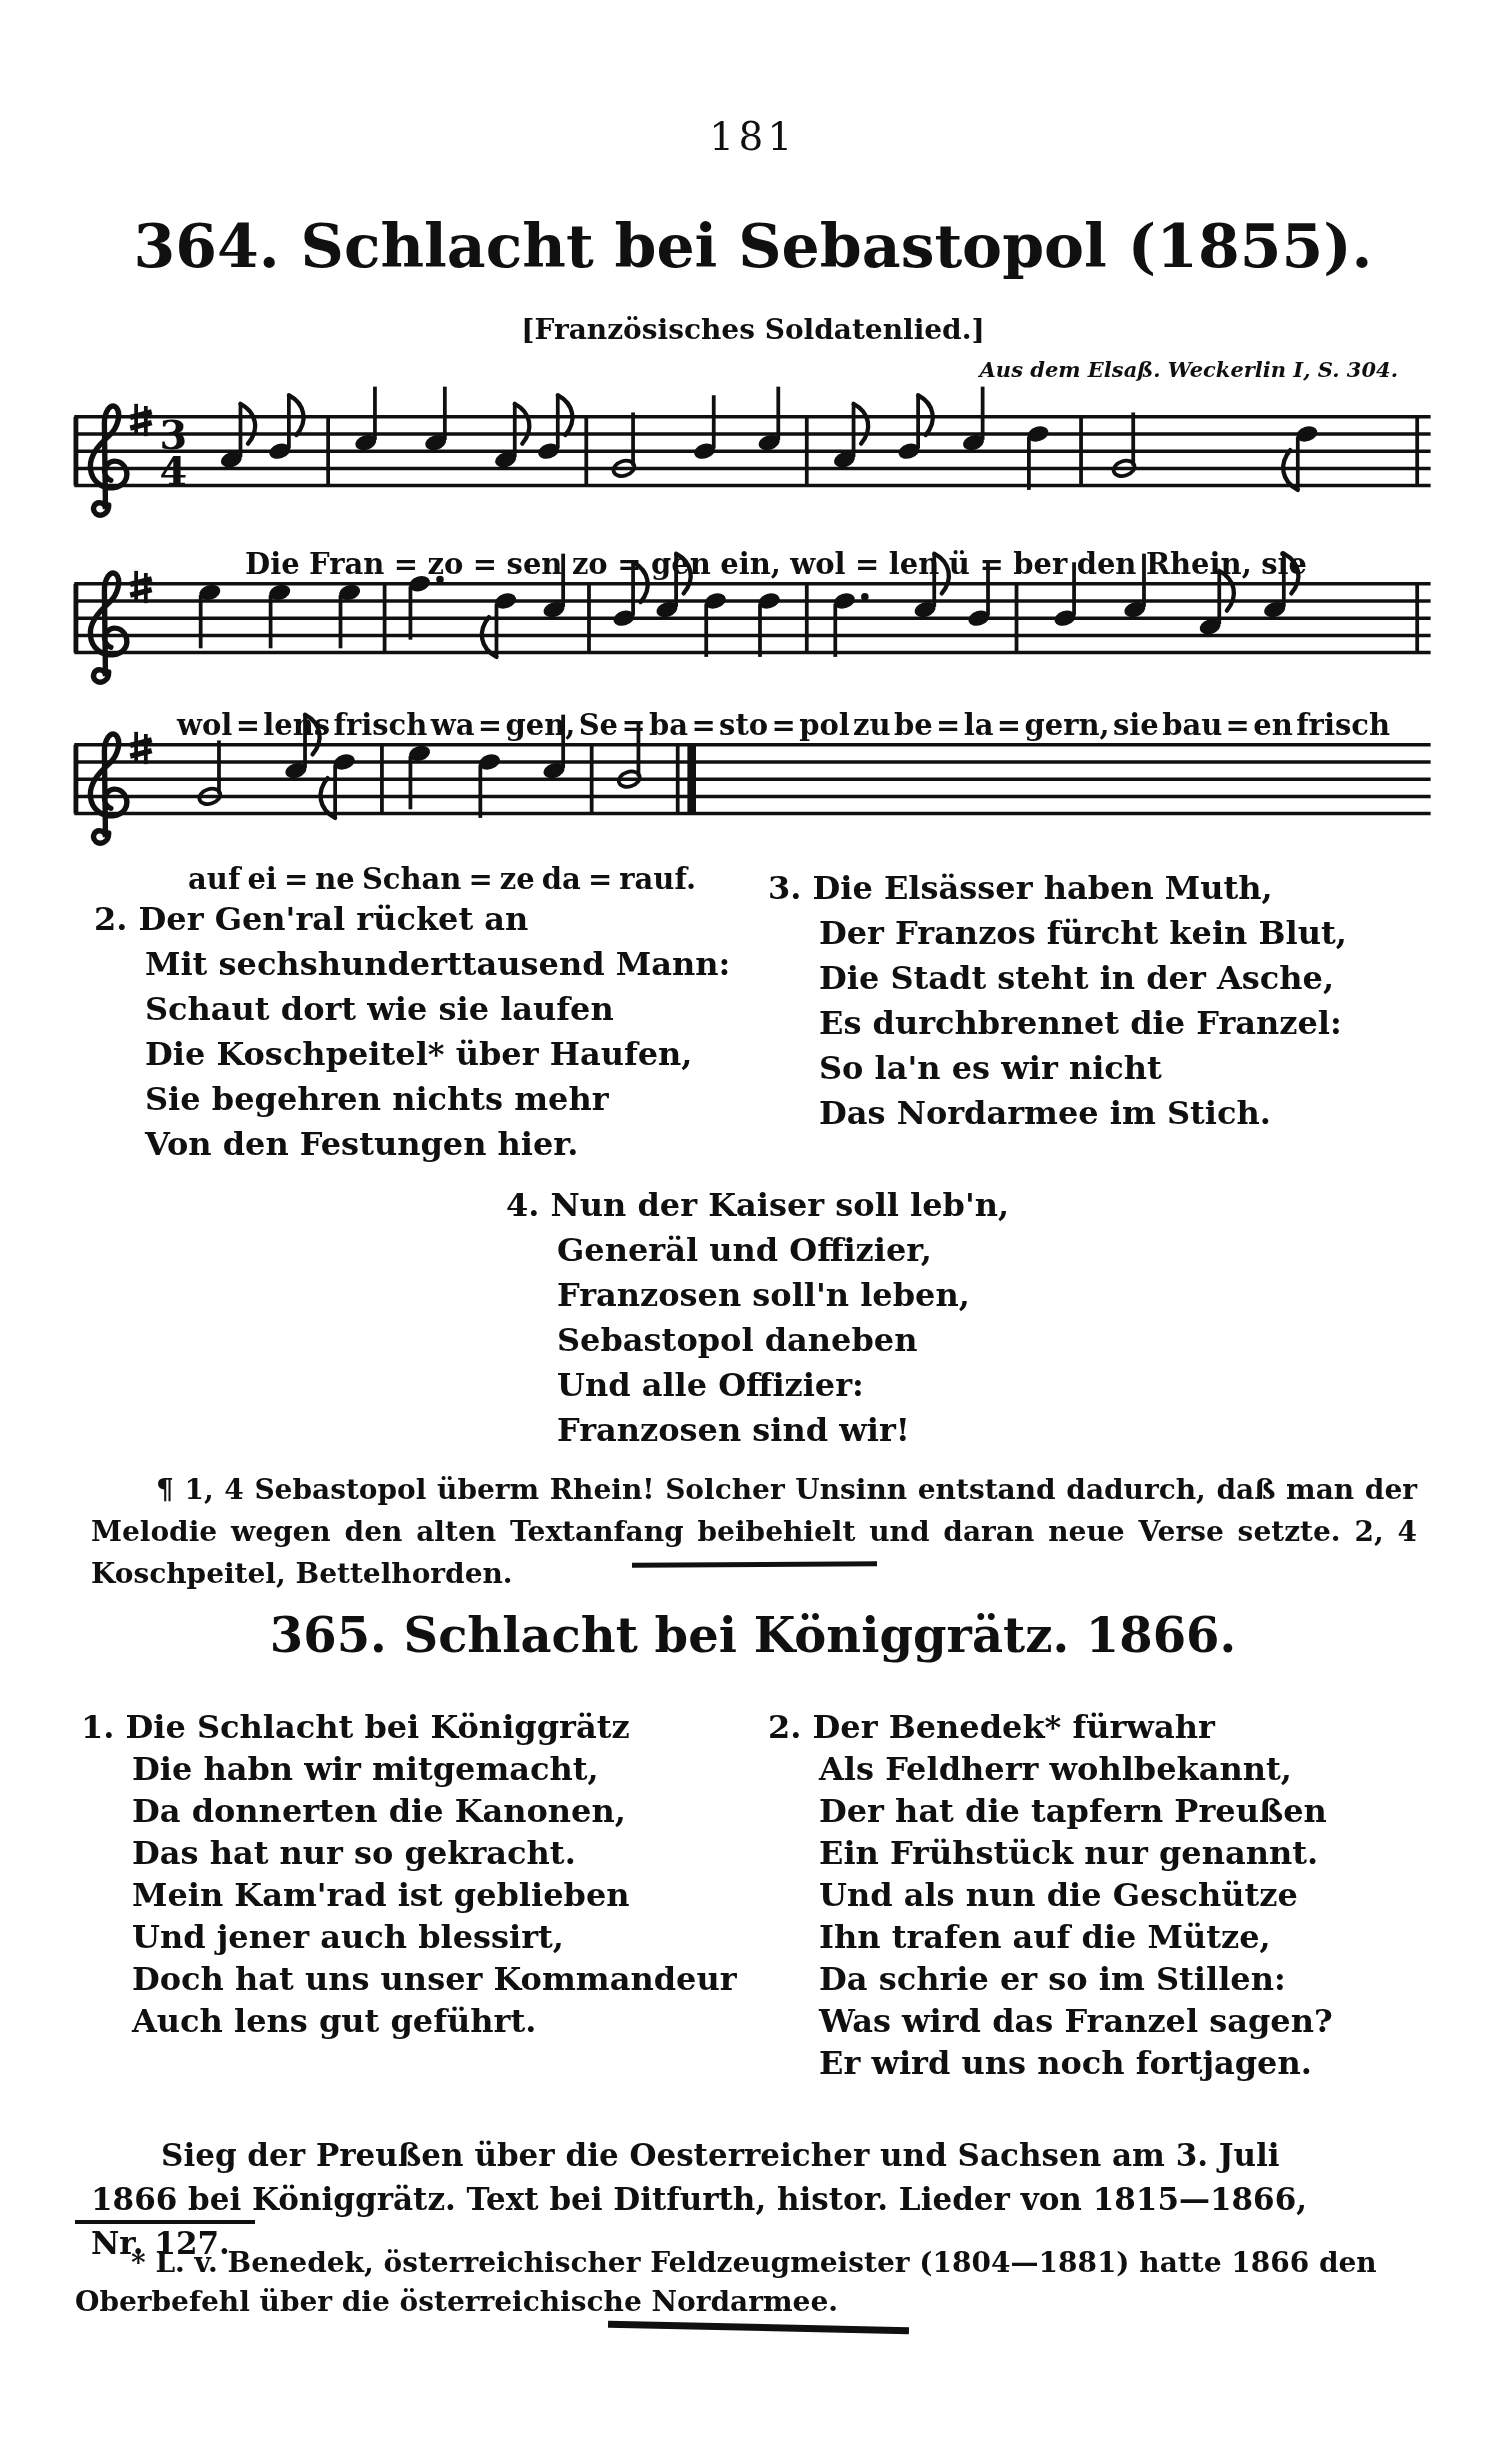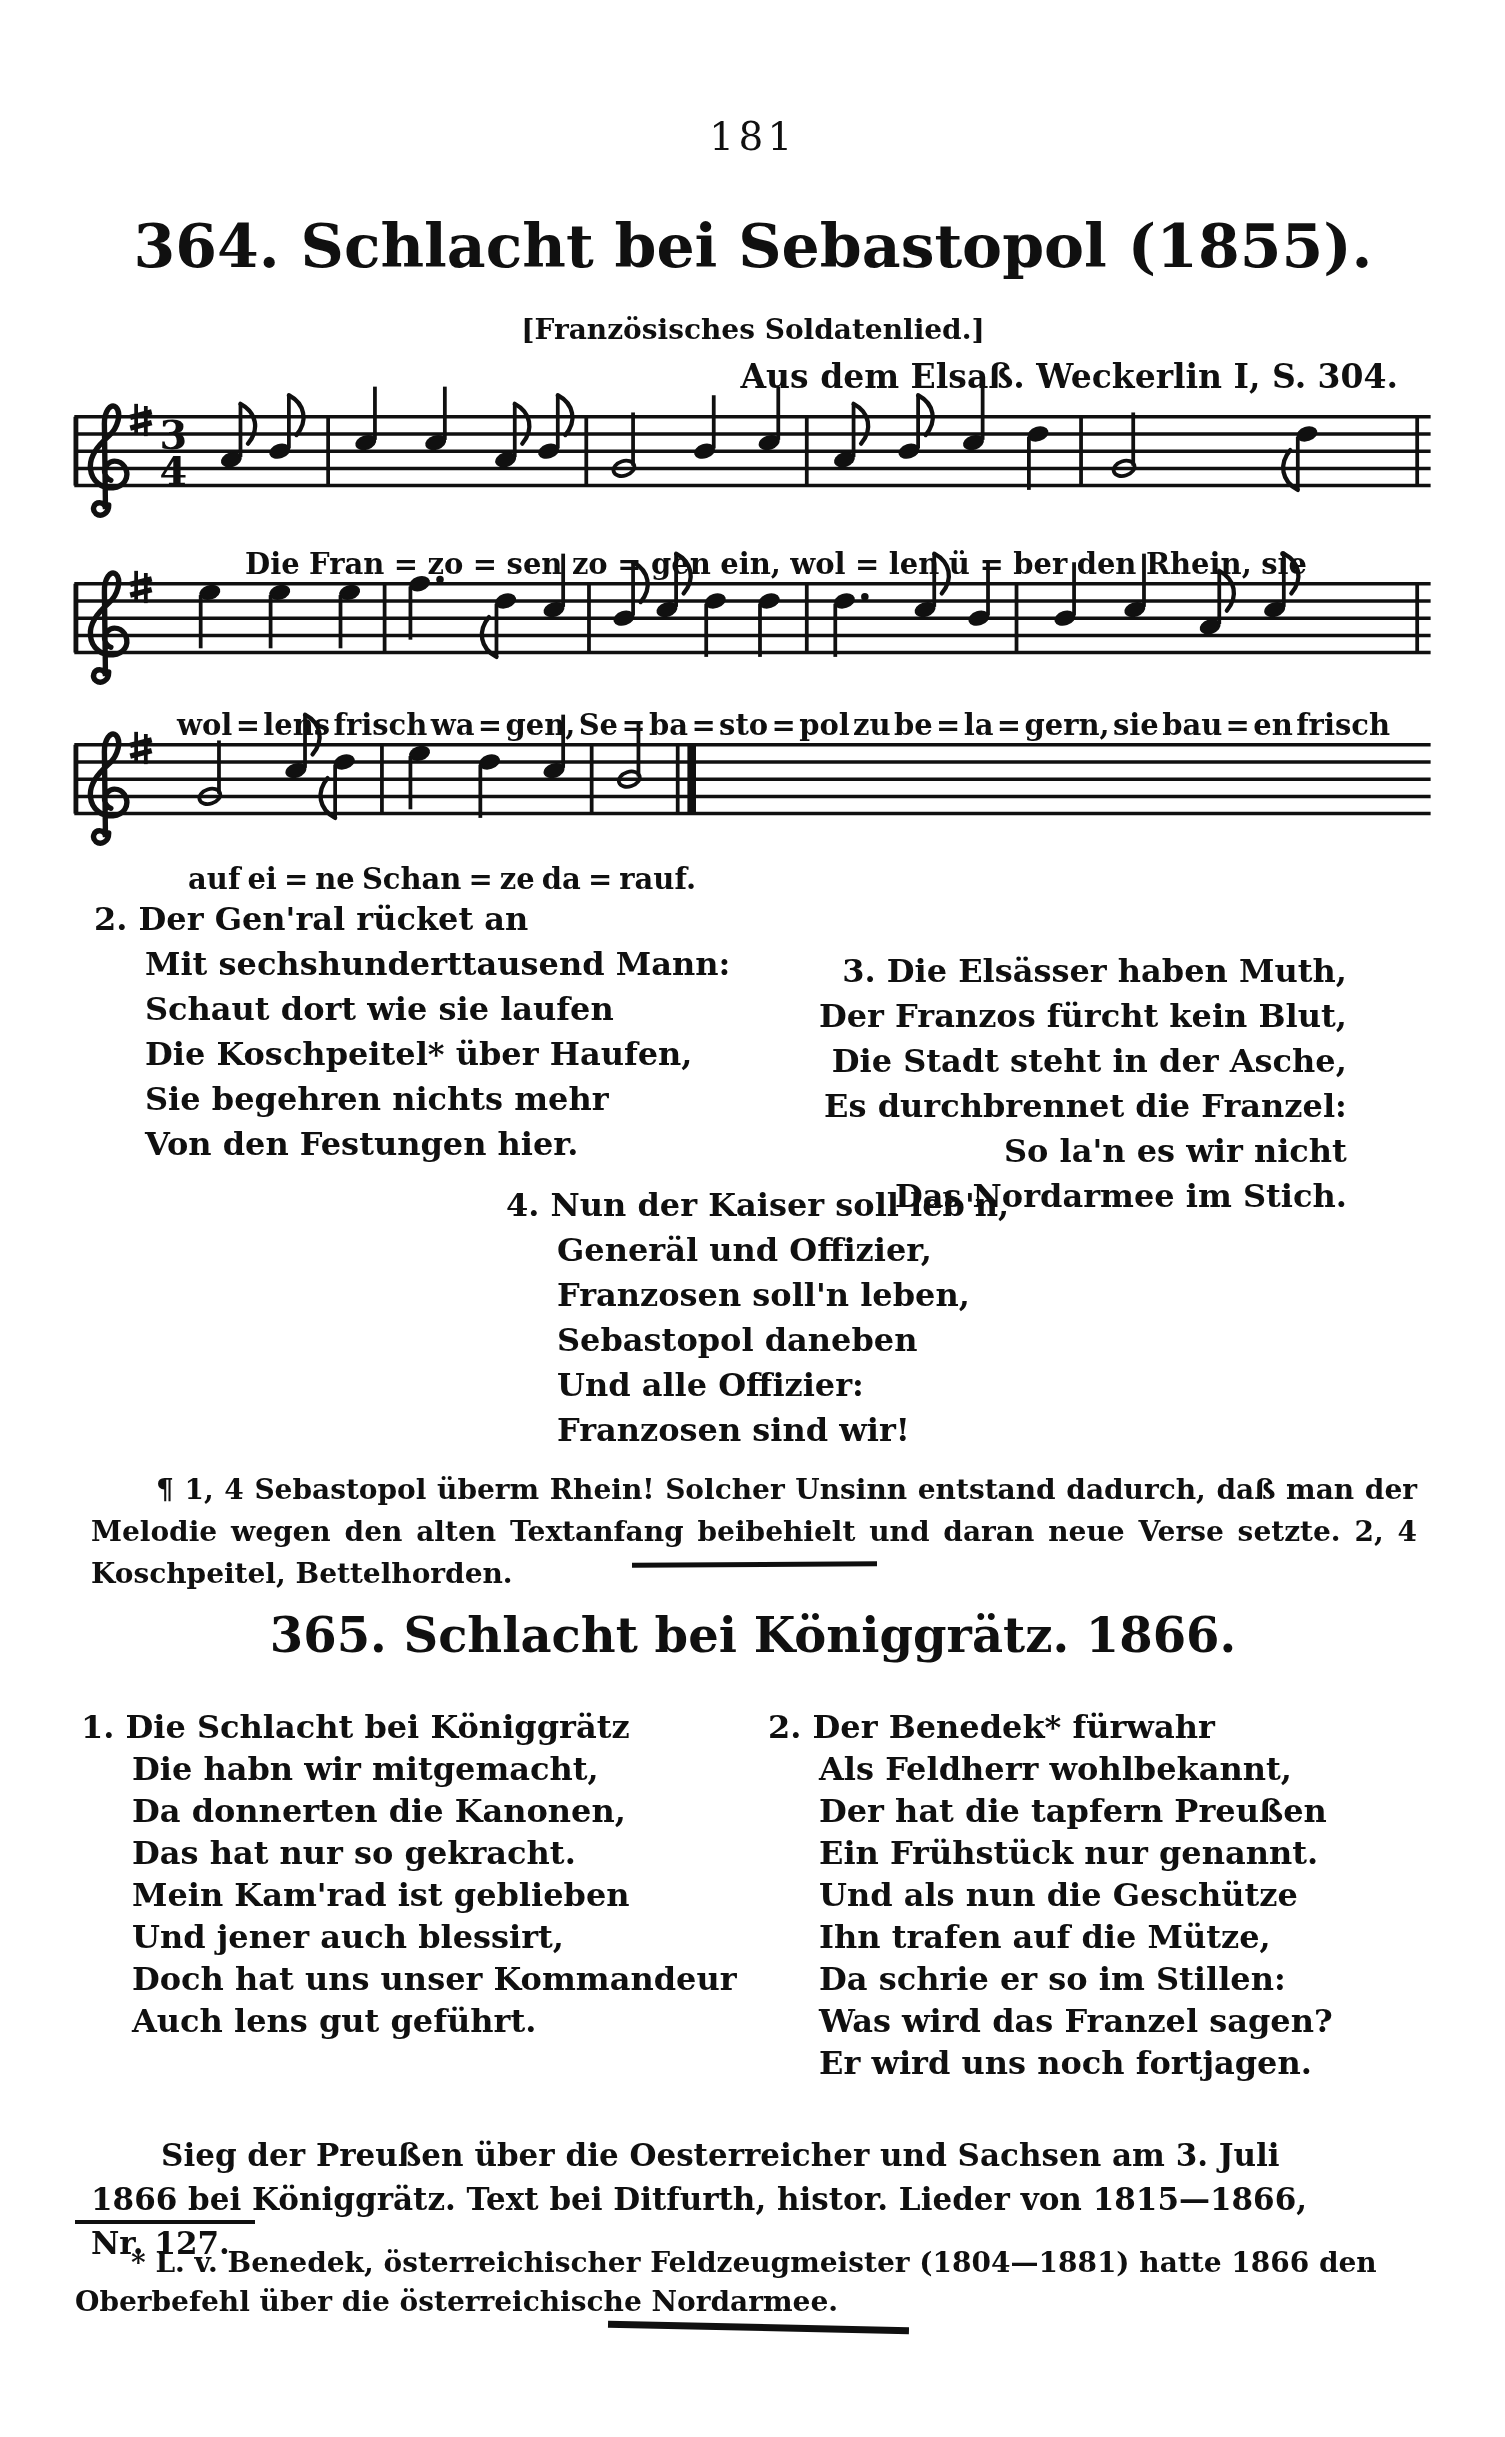--- a/index.html
+++ b/index.html
@@ -4,21 +4,21 @@
 <style>
   html,body{margin:0;padding:0;background:#ffffff;}
   body{width:1506px;height:2438px;position:relative;overflow:hidden;
        font-family:"DejaVu Serif",serif;color:#101010;}
   .abs{position:absolute;}
   .ctr{left:0;right:0;text-align:center;}
   .b{font-weight:700;}
   #pageno{top:114px;font-size:39px;letter-spacing:4.3px;}
   #title1{top:211px;font-size:60px;}
   #subtitle1{top:313px;font-size:28px;}
-  #attr1{top:357px;right:108px;font-size:33px;text-align:right;}
+  #attr1{top:357px;right:108px;font-size:21px;text-align:right;font-style:italic;}
   svg.sys{overflow:visible;}
   .lyrics{display:flex;justify-content:space-between;font-size:29px;font-weight:700;white-space:nowrap;margin-top:40px;}
   .lyrics span{display:inline-block;}
   .verse{font-size:32px;line-height:45px;white-space:nowrap;font-weight:700;}
   .verse .cont{padding-left:51px;}
   .verse365{line-height:42px;}
   #note364{top:1469px;left:91px;width:1326px;font-size:28px;line-height:42px;text-indent:65px;text-align:justify;}
   #div1{left:632px;top:1562px;width:245px;height:4.8px;background:#101010;transform:rotate(-0.4deg);}
   #title2{top:1607px;font-size:48px;}
   #footer365{top:2133px;left:91px;width:1269px;font-size:31px;line-height:44px;text-indent:70px;}
@@ -249,21 +249,21 @@
   </div>
 
 <div class="abs verse" style="left:94px;top:897px;">
     <div class="vl">2. Der Gen'ral rücket an</div>
     <div class="vl cont">Mit sechshunderttausend Mann:</div>
     <div class="vl cont">Schaut dort wie sie laufen</div>
     <div class="vl cont">Die Koschpeitel* über Haufen,</div>
     <div class="vl cont">Sie begehren nichts mehr</div>
     <div class="vl cont">Von den Festungen hier.</div>
   </div>
-<div class="abs verse" style="left:768px;top:949px;text-align:right;">
+<div class="abs verse" style="left:768px;top:866px;">
     <div class="vl">3. Die Elsässer haben Muth,</div>
     <div class="vl cont">Der Franzos fürcht kein Blut,</div>
     <div class="vl cont">Die Stadt steht in der Asche,</div>
     <div class="vl cont">Es durchbrennet die Franzel:</div>
     <div class="vl cont">So la'n es wir nicht</div>
     <div class="vl cont">Das Nordarmee im Stich.</div>
   </div>
 <div class="abs verse" style="left:506px;top:1183px;">
     <div class="vl">4. Nun der Kaiser soll leb'n,</div>
     <div class="vl cont">Generäl und Offizier,</div>

